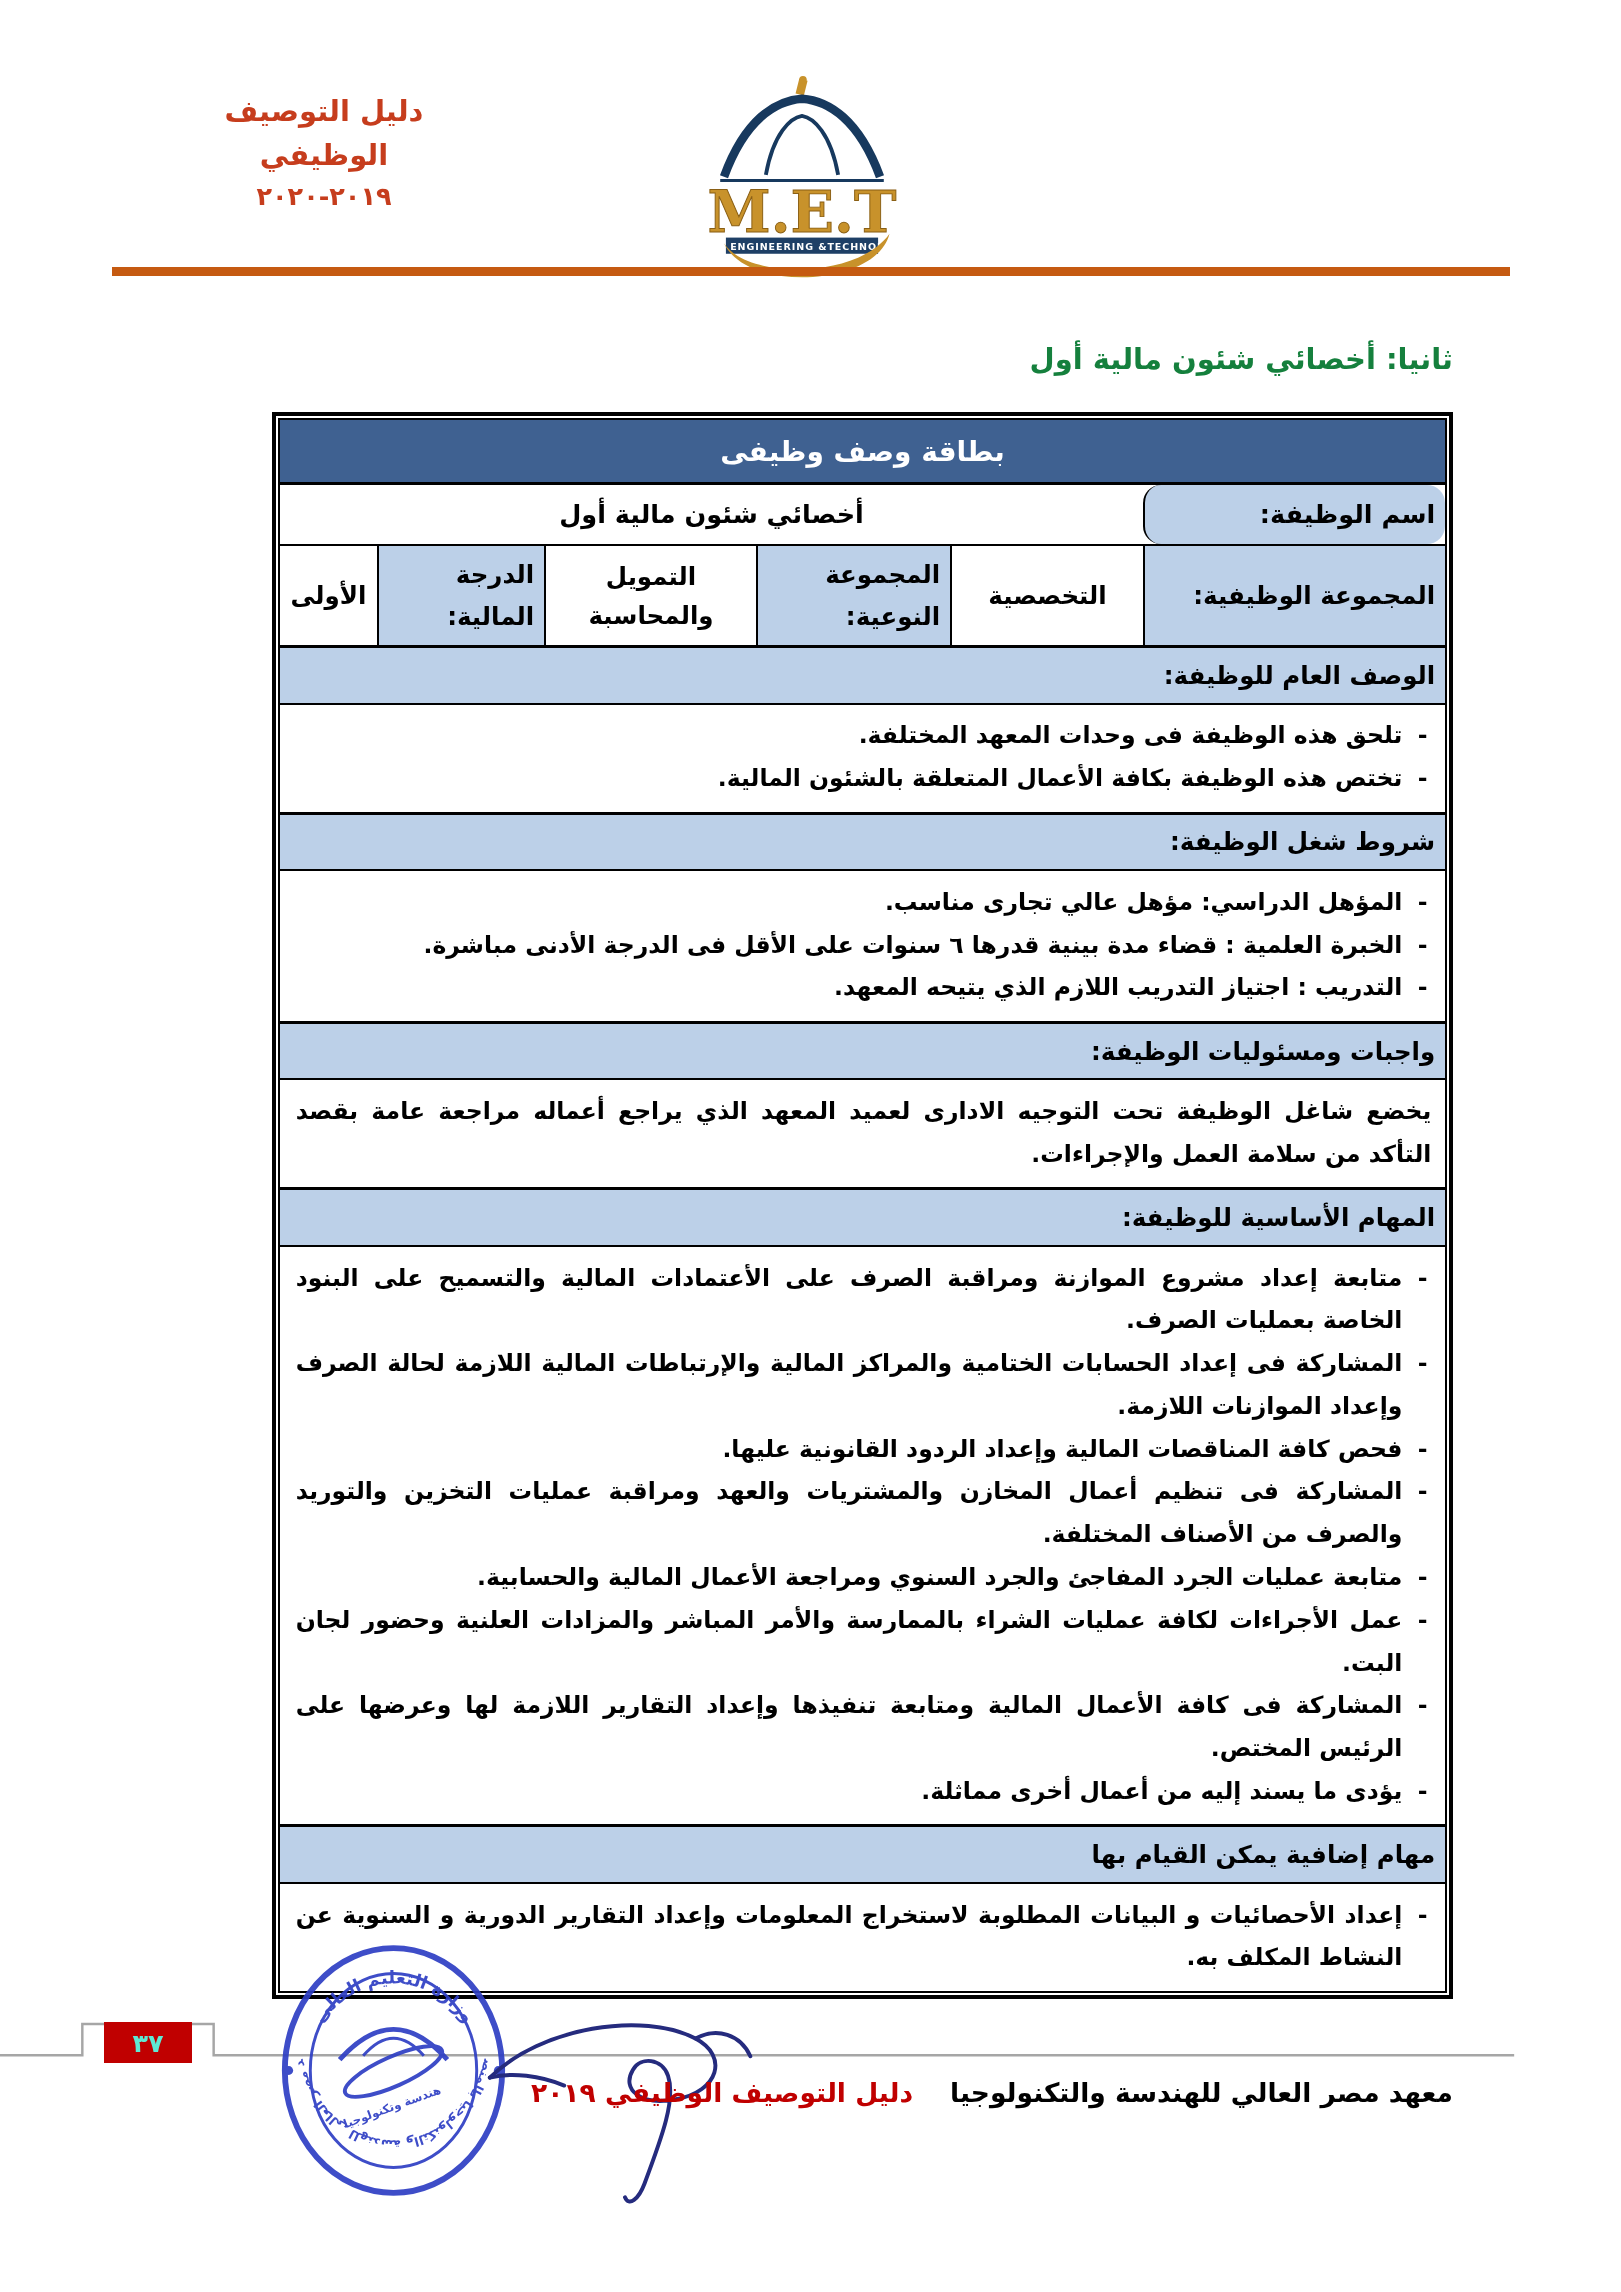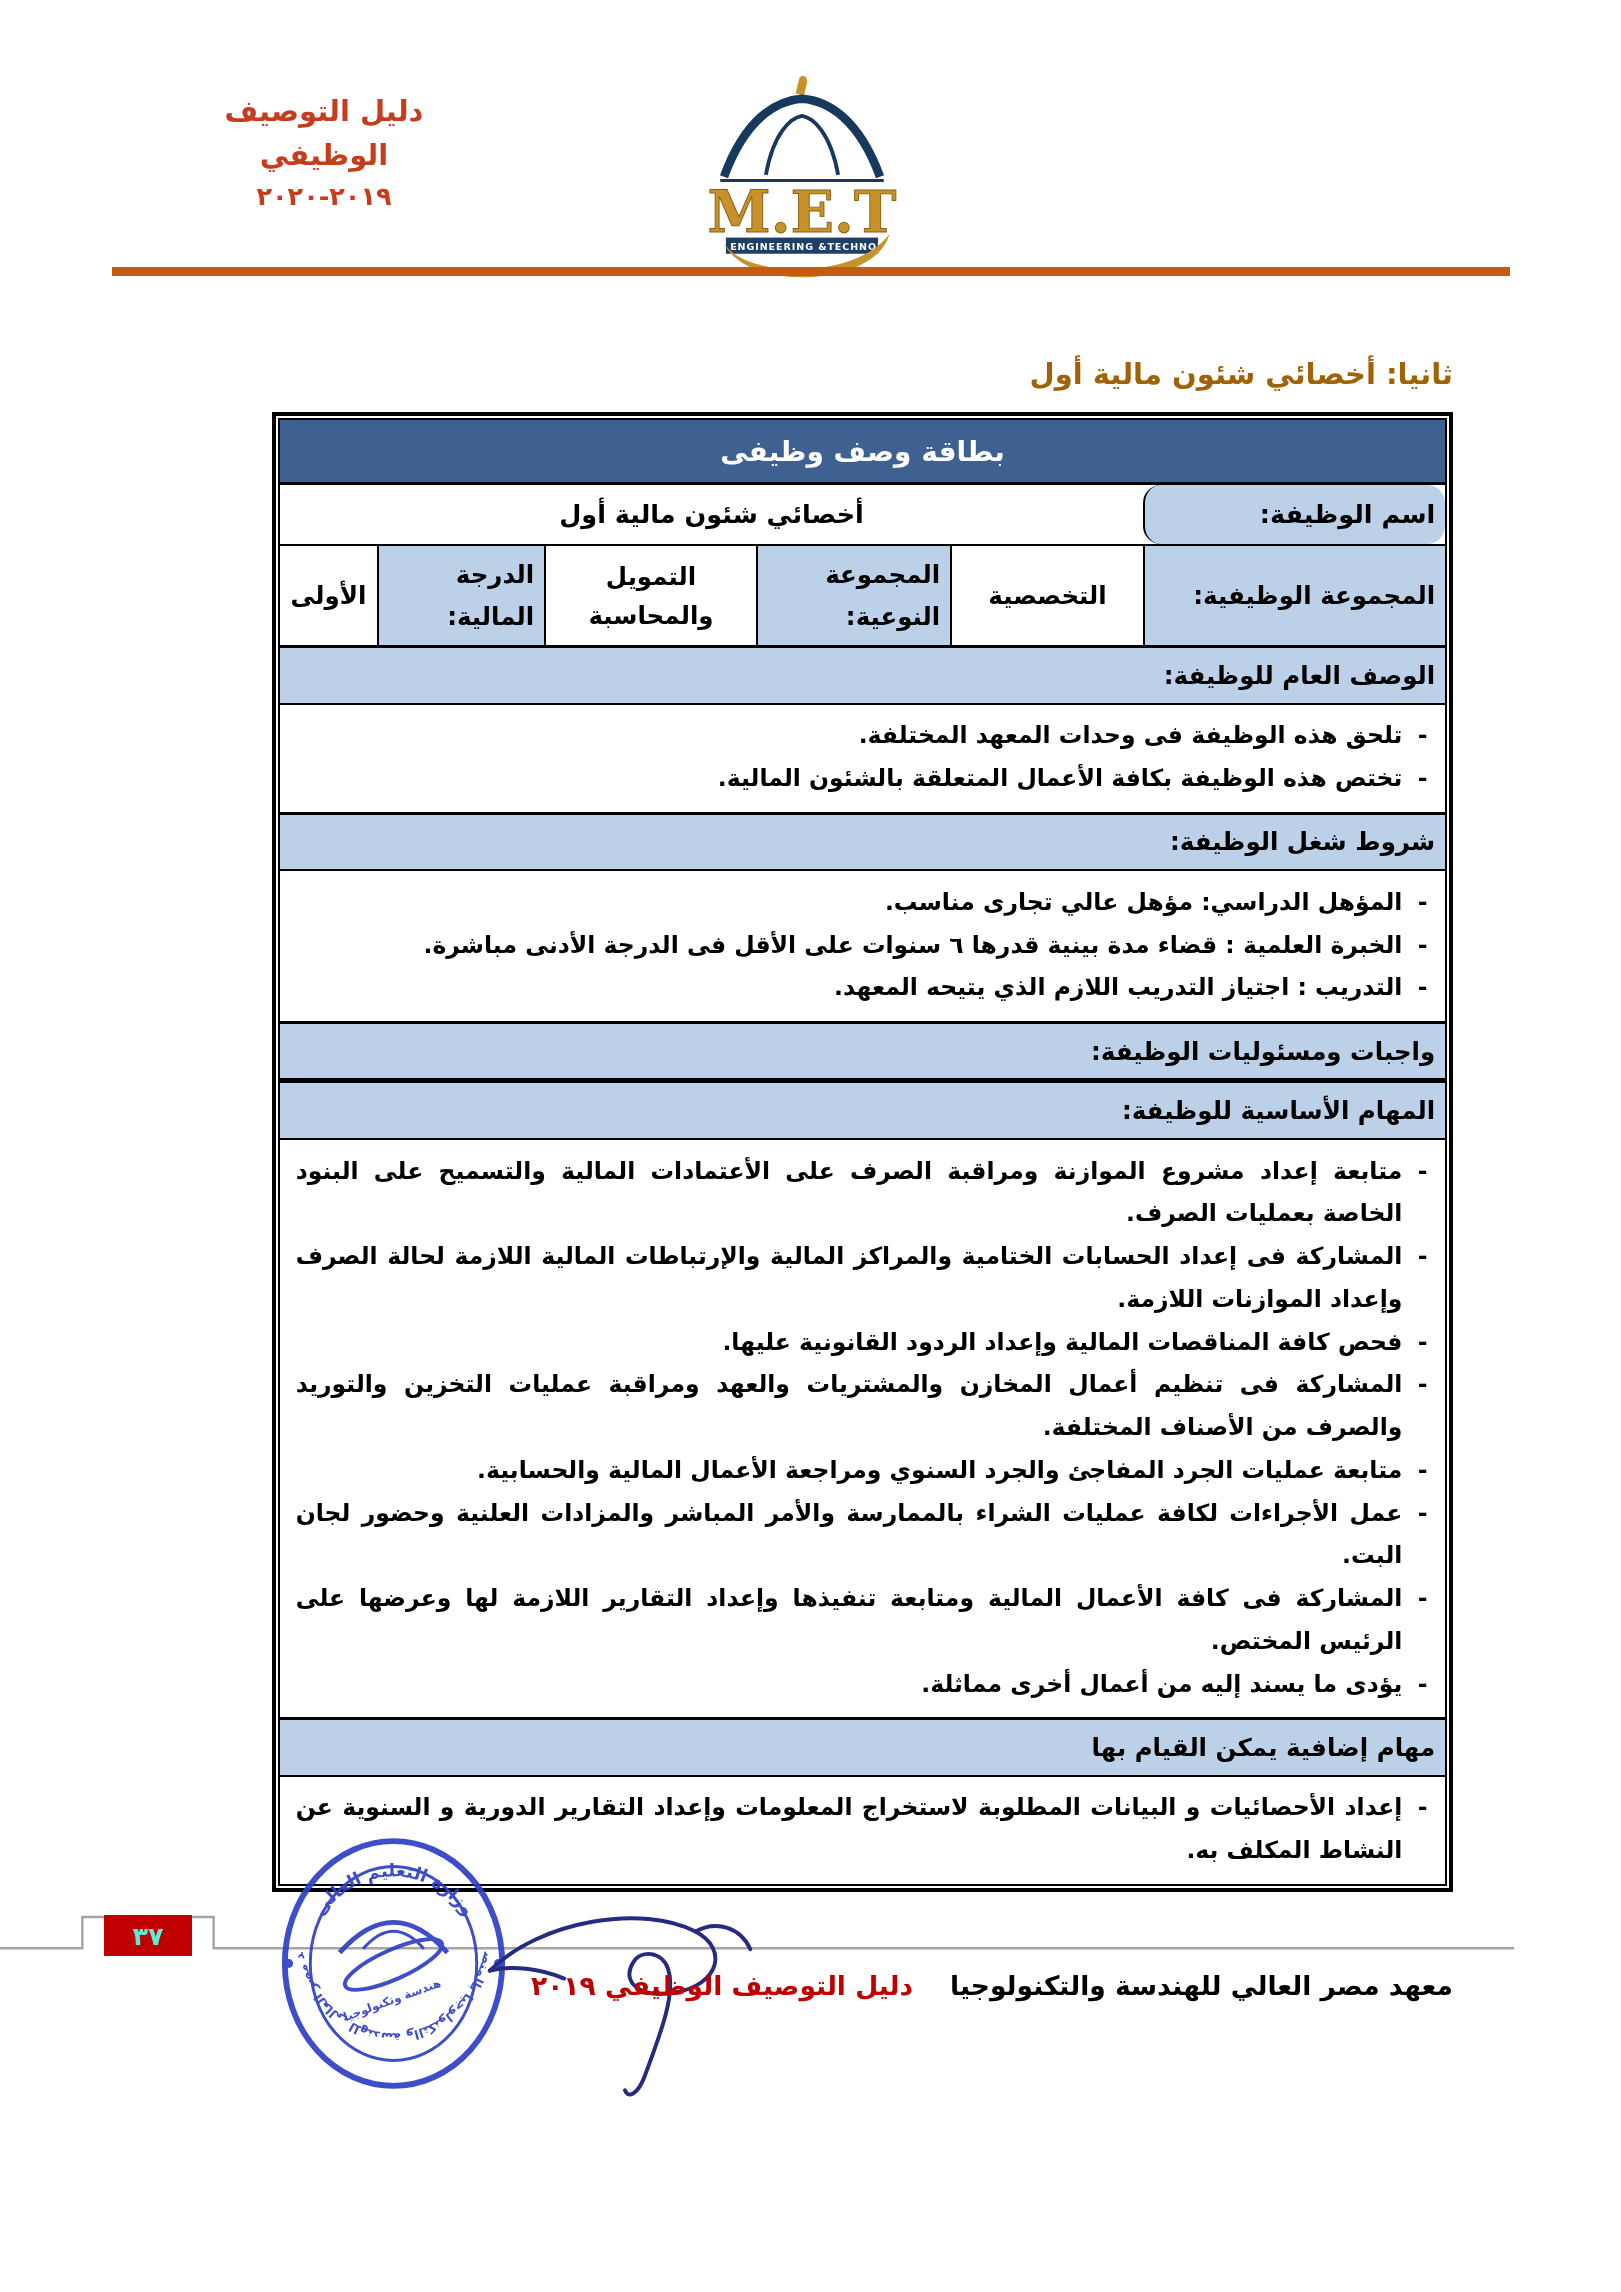--- a/index.html
+++ b/index.html
@@ -23,22 +23,22 @@
     text-align:center;color:#C63D1D;font-size:29px;line-height:1.5;
   }
   .hdr-left .years{font-size:25.5px;}
   .logo{position:absolute;top:74px;left:704px;width:196px;height:214px;}
   .orange-rule{
     position:absolute;top:267px;left:112px;width:1398px;height:8.8px;
     background:#C55A11;
   }
   
   .section-title{
-    position:absolute;top:357px;right:168px;
-    color:#a16207;font-size:29px;
+    position:absolute;top:342px;right:168px;
+    color:#15803d;font-size:29px;
   }
   
   .card{
     position:relative;
     margin:412px 168px 0 280px;
     width:1173px;
     border:4.9px solid #000;
     background:#fff;
   }
   .card-inner{border:2px solid #000;margin:2px;}
@@ -148,20 +148,23 @@
       <div class="sec-hdr">شروط شغل الوظيفة:</div>
       <div class="sec-body">
         <ul>
           <li>المؤهل الدراسي: مؤهل عالي تجارى مناسب.</li>
           <li>الخبرة العلمية : قضاء مدة بينية قدرها ٦ سنوات على الأقل فى الدرجة الأدنى مباشرة.</li>
           <li>التدريب : اجتياز التدريب اللازم الذي يتيحه المعهد.</li>
         </ul>
       </div>
 
       <div class="sec-hdr">واجبات ومسئوليات الوظيفة:</div>
+      <div class="sec-body">
+        <p>يخضع شاغل الوظيفة تحت التوجيه الادارى لعميد المعهد الذي يراجع أعماله مراجعة عامة بقصد التأكد من سلامة العمل والإجراءات.</p>
+      </div>
 
       <div class="sec-hdr">المهام الأساسية للوظيفة:</div>
       <div class="sec-body">
         <ul>
           <li>متابعة إعداد مشروع الموازنة ومراقبة الصرف على الأعتمادات المالية والتسميح على البنود الخاصة بعمليات الصرف.</li>
           <li>المشاركة فى إعداد الحسابات الختامية والمراكز المالية والإرتباطات المالية اللازمة لحالة الصرف وإعداد الموازنات اللازمة.</li>
           <li>فحص كافة المناقصات المالية وإعداد الردود القانونية عليها.</li>
           <li>المشاركة فى تنظيم أعمال المخازن والمشتريات والعهد ومراقبة عمليات التخزين والتوريد والصرف من الأصناف المختلفة.</li>
           <li>متابعة عمليات الجرد المفاجئ والجرد السنوي ومراجعة الأعمال المالية والحسابية.</li>
           <li>عمل الأجراءات لكافة عمليات الشراء بالممارسة والأمر المباشر والمزادات العلنية وحضور لجان البت.</li>

